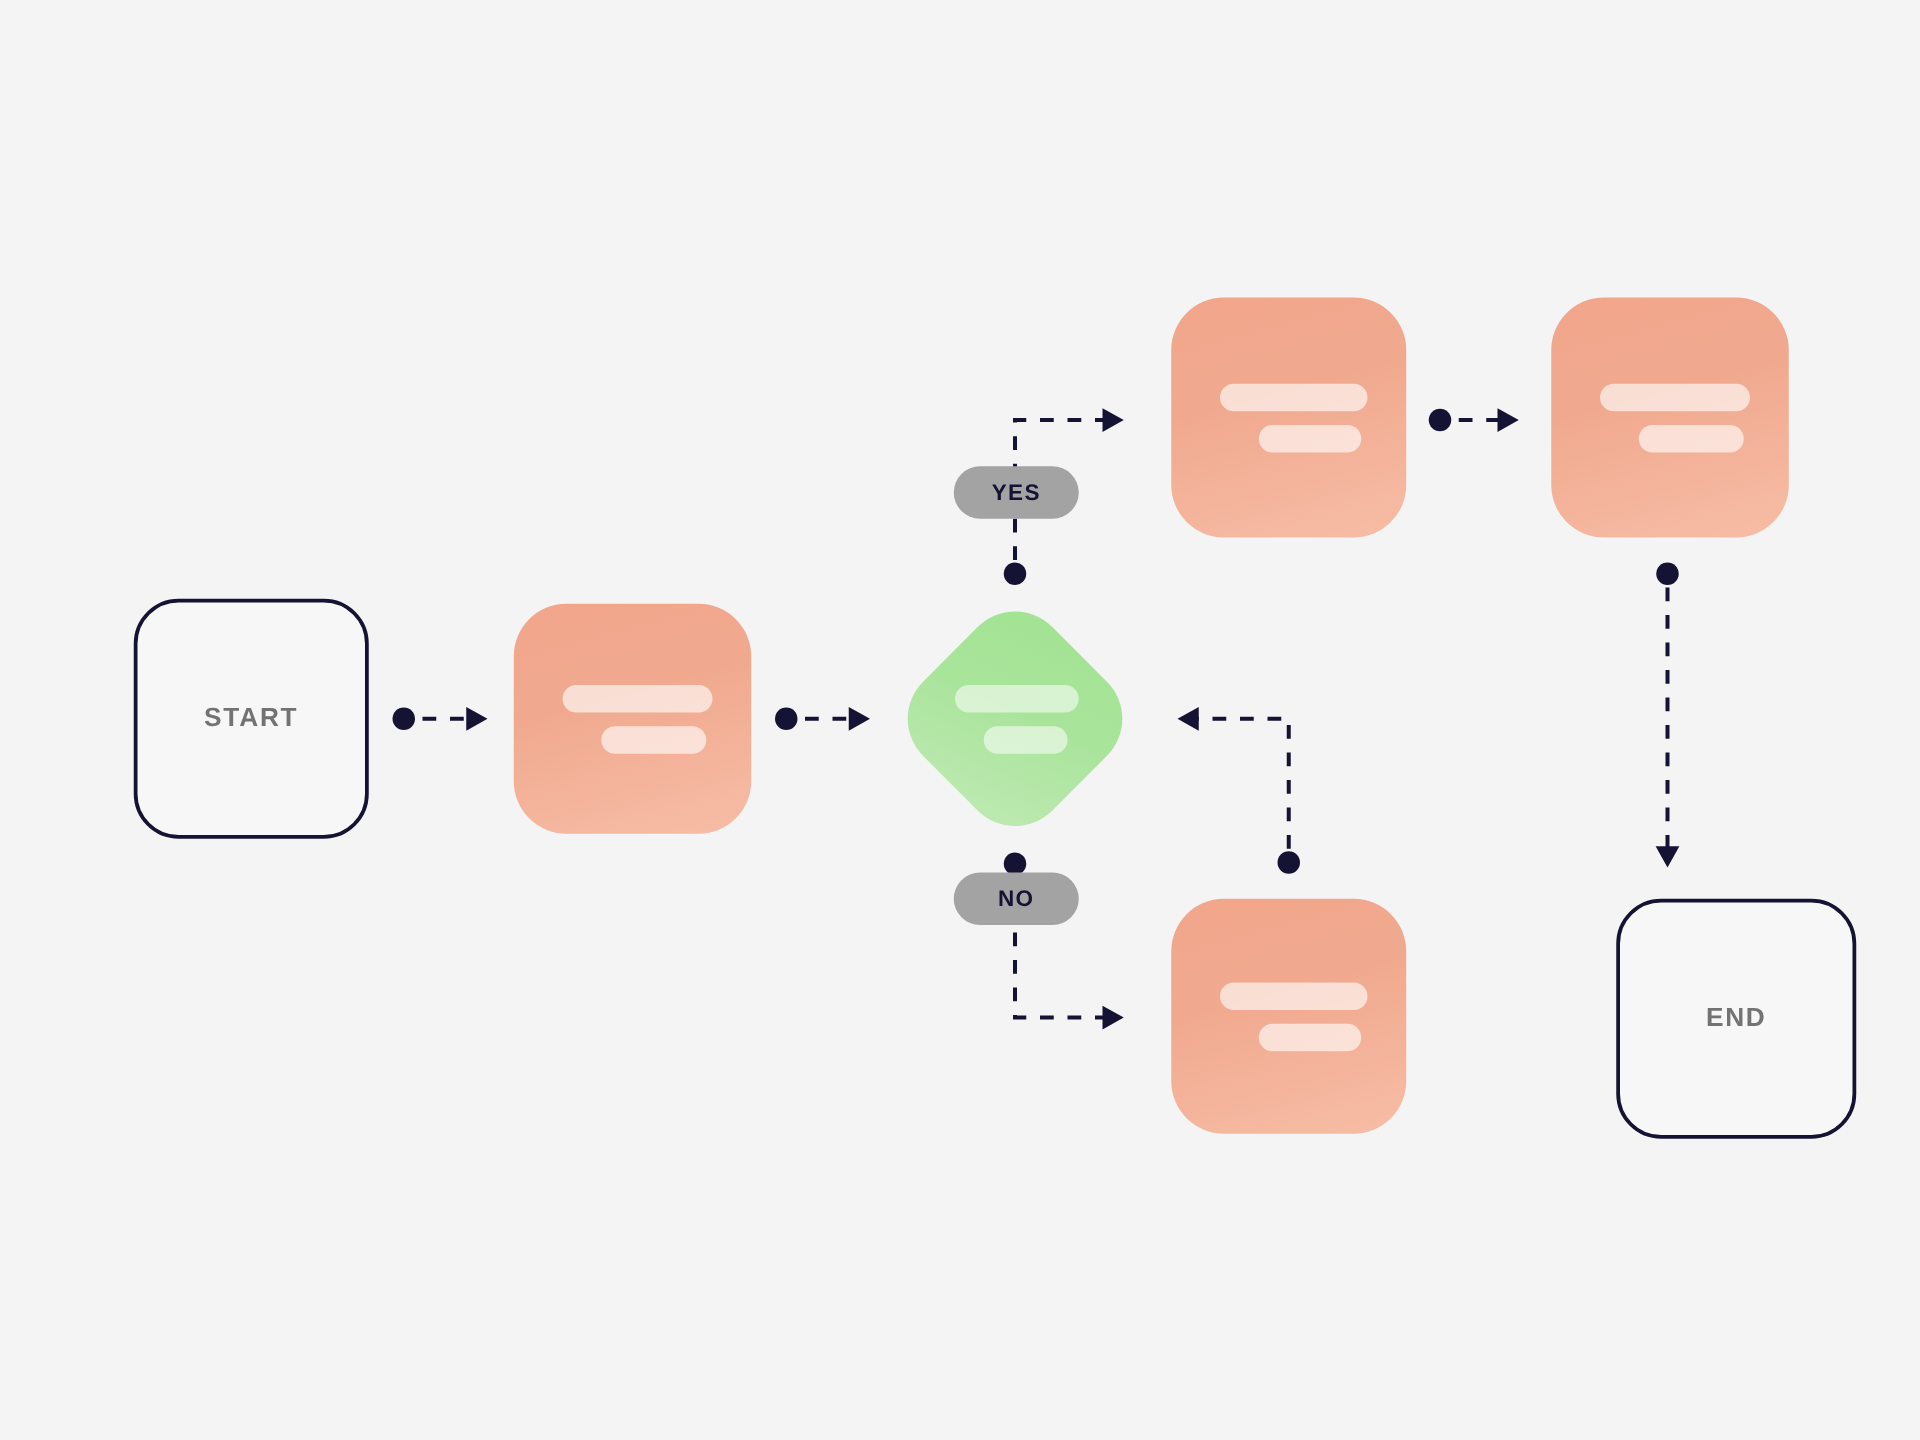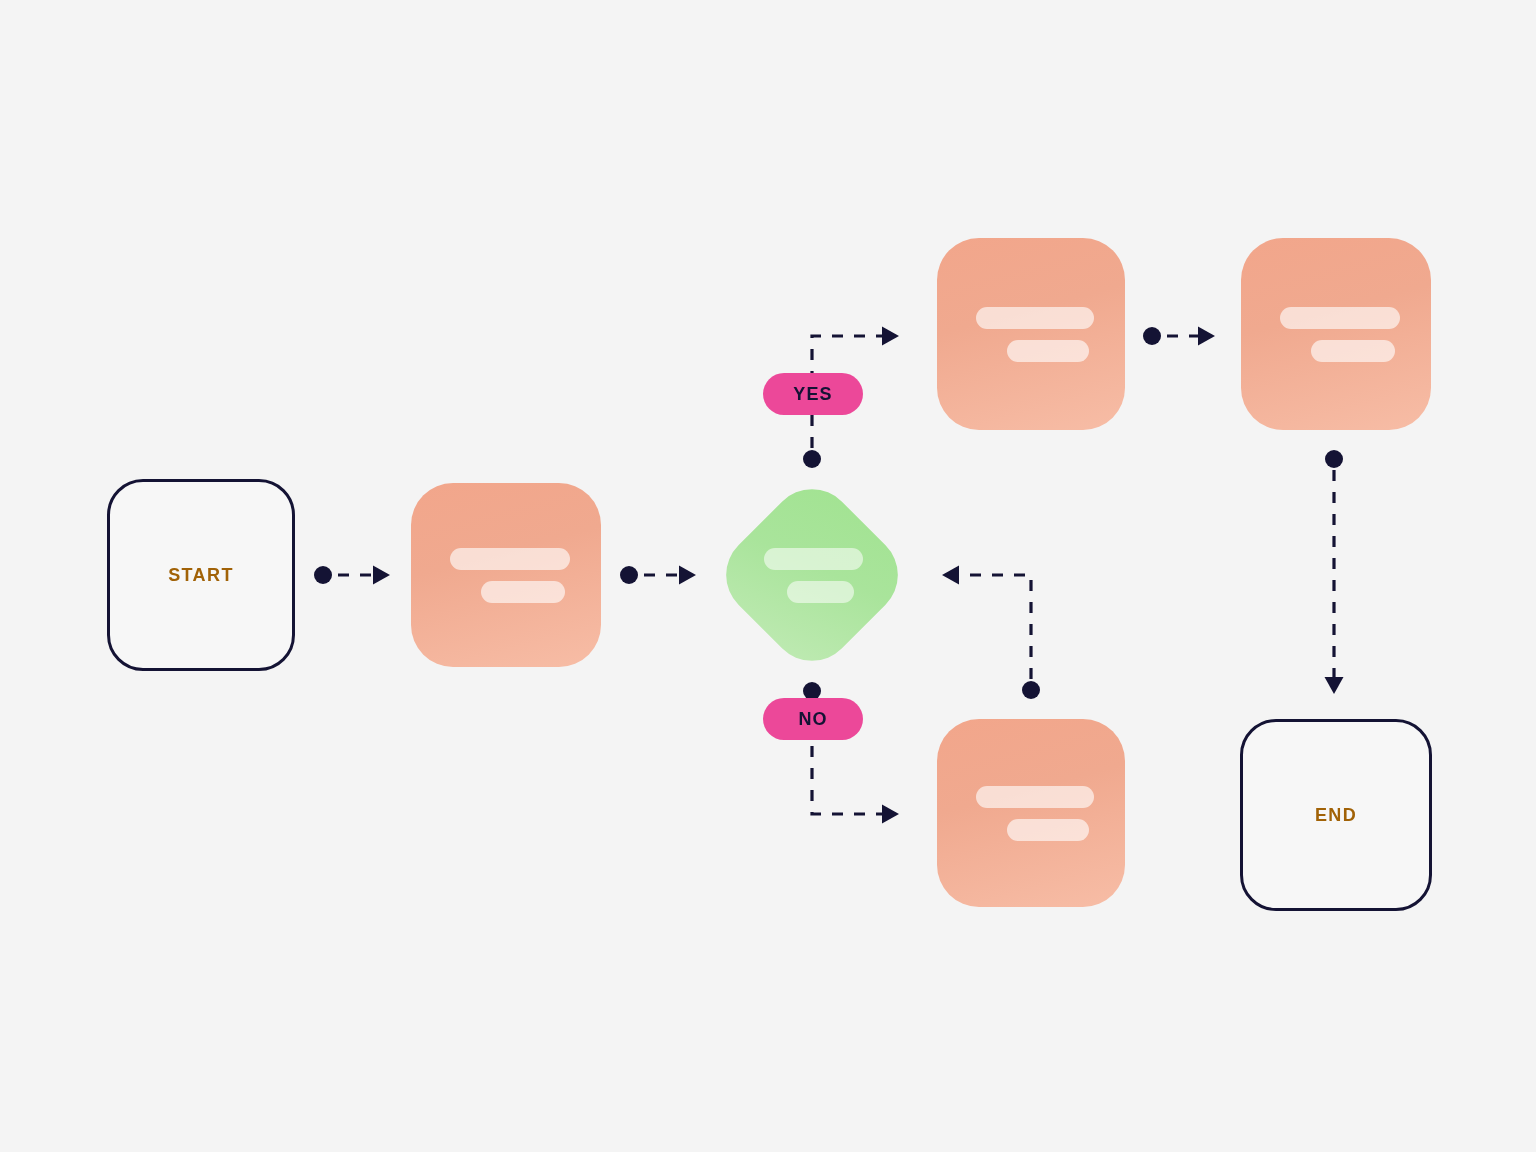--- a/index.html
+++ b/index.html
@@ -24,24 +24,24 @@
     position: absolute;
     box-sizing: border-box;
     background: #f7f7f7;
     border: 3px solid #141334;
     border-radius: 36px;
     display: flex;
     align-items: center;
     justify-content: center;
   }
   .terminator .label {
-    font-size: 18px;
+    font-size: 21px;
     font-weight: bold;
     letter-spacing: 1.4px;
-    color: #a16207;
+    color: #737373;
   }
 
   
   .process {
     position: absolute;
     border-radius: 42px;
     background: linear-gradient(165deg, #f2a68b 0%, #f0a98f 40%, #f7bda6 100%);
     display: flex;
     flex-direction: column;
     align-items: center;
@@ -105,21 +105,21 @@
   .decision .bar-bot {
     width: 46%;
     height: 22px;
     margin-top: 11px;
     margin-left: 12%;
   }
 
   
   .pill {
     position: absolute;
-    background: #ec4899;
+    background: #a3a3a3;
     border-radius: 999px;
     display: flex;
     align-items: center;
     justify-content: center;
     z-index: 6;
   }
   .pill .label {
     font-size: 18px;
     font-weight: bold;
     letter-spacing: 1.1px;
@@ -221,21 +221,21 @@
           <div class="bar bar-top"></div>
           <div class="bar bar-bot"></div>
         </div>
       </div>
       <div class="process" style="left: 937px; top: 719px; width: 188px; height: 188px;">
         <div class="bars">
           <div class="bar bar-top"></div>
           <div class="bar bar-bot"></div>
         </div>
       </div>
-      <div class="terminator" style="left: 1240px; top: 719px; width: 192px; height: 192px;">
+      <div class="terminator" style="left: 1293px; top: 719px; width: 192px; height: 192px;">
         <span class="label">END</span>
       </div>
     </div>
   <div id="pills-layer">
       <div class="pill" style="left: 763px; top: 373px; width: 100px; height: 42px;">
         <span class="label">YES</span>
       </div>
       <div class="pill" style="left: 763px; top: 698px; width: 100px; height: 42px;">
         <span class="label">NO</span>
       </div>

